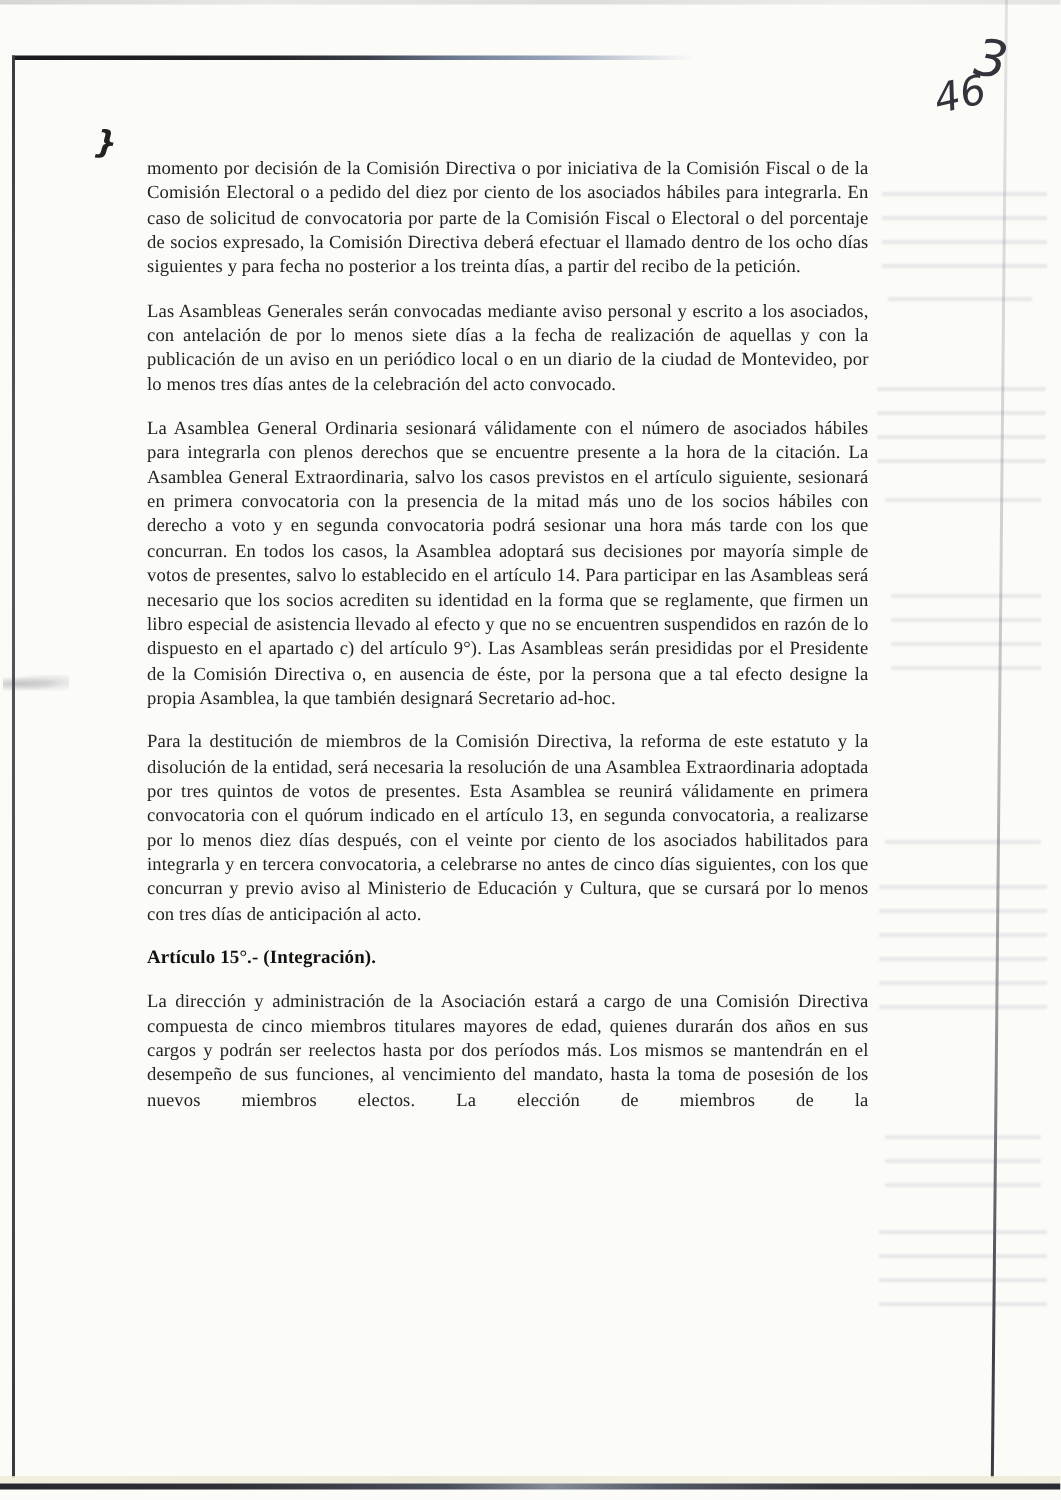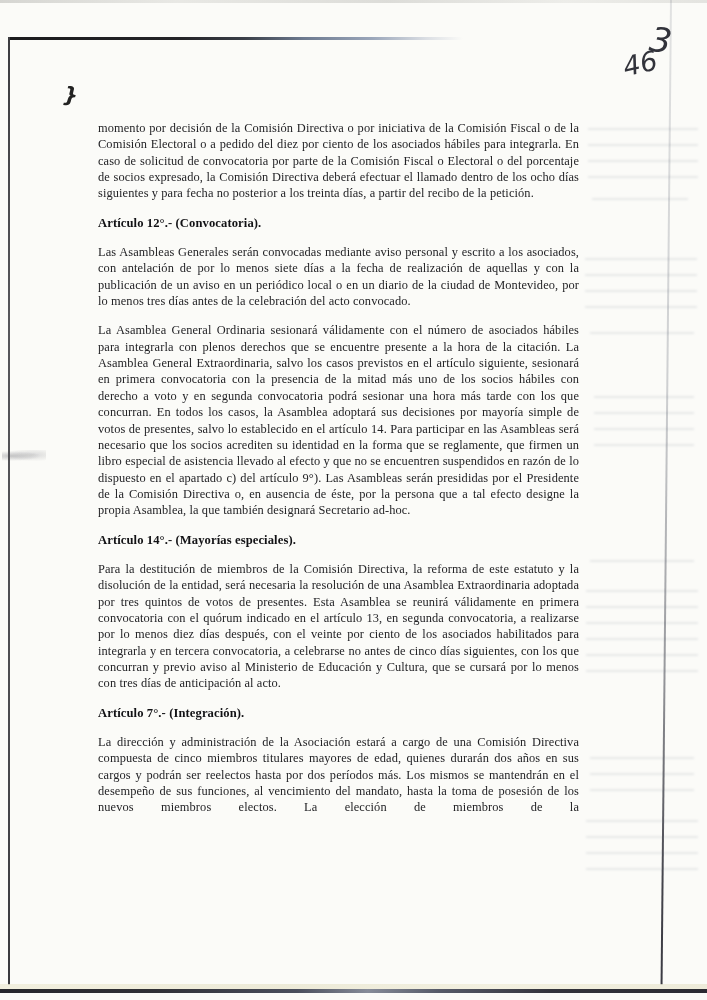--- a/index.html
+++ b/index.html
@@ -72,21 +72,21 @@
   .b8 { left: 590px; top: 757px; width: 104px; height: 46px; }
   .b9 { left: 586px; top: 820px; width: 112px; height: 62px; }
   .smudge {
     position: absolute; left: 2px; top: 450px; width: 44px; height: 12px;
     background: radial-gradient(ellipse at 20% 50%, rgba(70,70,80,0.28), rgba(70,70,80,0) 60%),
                 radial-gradient(ellipse at 70% 40%, rgba(70,70,80,0.18), rgba(70,70,80,0) 65%);
     filter: blur(0.5px);
   }
   
   .text-col {
-    position: absolute; left: 98px; top: 120px; width: 481px;
+    position: absolute; left: 98px; top: 104px; width: 481px;
     font-size: 12.4px; line-height: 16.35px;
     color: #232326;
     letter-spacing: 0.1px;
   }
   .para {
     margin: 0 0 13px 0;
     text-align: justify;
   }
   .para.cont { text-align-last: justify; }
   .heading {
@@ -118,22 +118,20 @@
   <div class="bleed b4"></div>
   <div class="bleed b5"></div>
   <div class="bleed b6"></div>
   <div class="bleed b7"></div>
   <div class="bleed b8"></div>
   <div class="bleed b9"></div>
   <div class="smudge"></div>
 
   <main class="text-col">
     <p class="para">momento por decisión de la Comisión Directiva o por iniciativa de la Comisión Fiscal o de la Comisión Electoral o a pedido del diez por ciento de los asociados hábiles para integrarla. En caso de solicitud de convocatoria por parte de la Comisión Fiscal o Electoral o del porcentaje de socios expresado, la Comisión Directiva deberá efectuar el llamado dentro de los ocho días siguientes y para fecha no posterior a los treinta días, a partir del recibo de la petición.</p>
-    <h3 class="heading">Artículo 12°.- (Convocatoria).</h3>
     <p class="para">Las Asambleas Generales serán convocadas mediante aviso personal y escrito a los asociados, con antelación de por lo menos siete días a la fecha de realización de aquellas y con la publicación de un aviso en un periódico local o en un diario de la ciudad de Montevideo, por lo menos tres días antes de la celebración del acto convocado.</p>
     <p class="para">La Asamblea General Ordinaria sesionará válidamente con el número de asociados hábiles para integrarla con plenos derechos que se encuentre presente a la hora de la citación. La Asamblea General Extraordinaria, salvo los casos previstos en el artículo siguiente, sesionará en primera convocatoria con la presencia de la mitad más uno de los socios hábiles con derecho a voto y en segunda convocatoria podrá sesionar una hora más tarde con los que concurran. En todos los casos, la Asamblea adoptará sus decisiones por mayoría simple de votos de presentes, salvo lo establecido en el artículo 14. Para participar en las Asambleas será necesario que los socios acrediten su identidad en la forma que se reglamente, que firmen un libro especial de asistencia llevado al efecto y que no se encuentren suspendidos en razón de lo dispuesto en el apartado c) del artículo 9°). Las Asambleas serán presididas por el Presidente de la Comisión Directiva o, en ausencia de éste, por la persona que a tal efecto designe la propia Asamblea, la que también designará Secretario ad-hoc.</p>
-    <h3 class="heading">Artículo 14°.- (Mayorías especiales).</h3>
     <p class="para">Para la destitución de miembros de la Comisión Directiva, la reforma de este estatuto y la disolución de la entidad, será necesaria la resolución de una Asamblea Extraordinaria adoptada por tres quintos de votos de presentes. Esta Asamblea se reunirá válidamente en primera convocatoria con el quórum indicado en el artículo 13, en segunda convocatoria, a realizarse por lo menos diez días después, con el veinte por ciento de los asociados habilitados para integrarla y en tercera convocatoria, a celebrarse no antes de cinco días siguientes, con los que concurran y previo aviso al Ministerio de Educación y Cultura, que se cursará por lo menos con tres días de anticipación al acto.</p>
-    <h3 class="heading">Artículo 7°.- (Integración).</h3>
+    <h3 class="heading">Artículo 15°.- (Integración).</h3>
     <p class="para cont">La dirección y administración de la Asociación estará a cargo de una Comisión Directiva compuesta de cinco miembros titulares mayores de edad, quienes durarán dos años en sus cargos y podrán ser reelectos hasta por dos períodos más. Los mismos se mantendrán en el desempeño de sus funciones, al vencimiento del mandato, hasta la toma de posesión de los nuevos miembros electos. La elección de miembros de la</p>
   </main>
 
 </div>
 
 </body></html>

